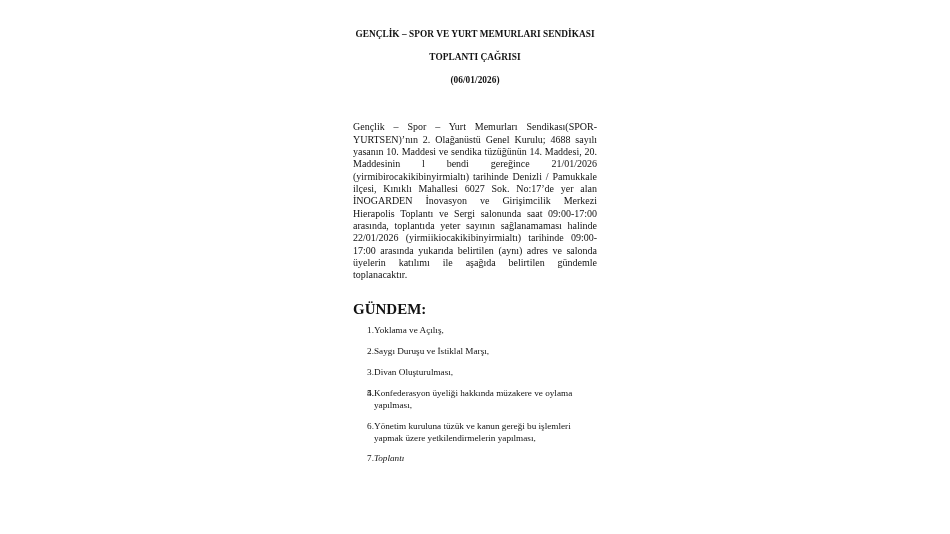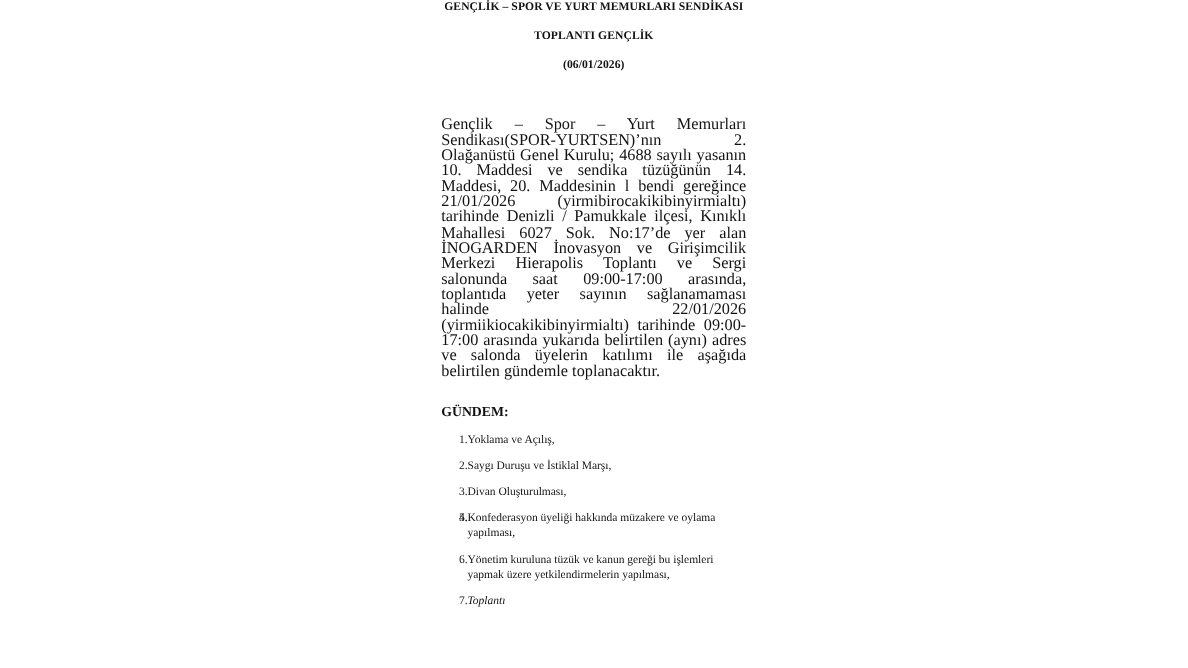--- a/index.html
+++ b/index.html
@@ -26,52 +26,53 @@
   
   .content {
     position: absolute;
     left: 353px;
     top: 0;
     width: 244px;
   }
 
   
   .title-block {
+    padding-top: 28px;
     text-align: center;
   }
   .title-line {
     font-weight: bold;
     font-size: 9.3px;
     line-height: 12.4px;
     letter-spacing: 0.05px;
     white-space: nowrap;
   }
   .title-line.wrap {
     white-space: normal;
   }
   .title-line.gap-1 { margin-top: 11px; }
   .title-line.gap-2 { margin-top: 11px; }
   .title-line.gap-3 { margin-top: 11px; }
   .title-line.gap-4 { margin-top: 10px; }
 
   
   .body-para {
     margin-top: 35px;
-    font-size: 13px;
+    font-size: 10px;
     line-height: 12.35px;
     text-align: justify;
     text-justify: inter-word;
     hyphens: none;
   }
 
   
   .agenda-heading {
     margin-top: 21px;
     font-weight: bold;
-    font-size: 11px;
+    font-size: 15px;
     line-height: 12.4px;
   }
 
   .agenda-list {
     margin: 0;
     padding: 0;
     list-style: none;
     font-size: 9.2px;
     line-height: 11.9px;
   }
@@ -96,21 +97,21 @@
   }
 </style>
 </head>
 <body>
 
 <div id="page">
   <div class="content">
 
     <div class="title-block">
       <div class="title-line wrap">GENÇLİK – SPOR VE YURT MEMURLARI SENDİKASI</div>
-      <div class="title-line gap-3">TOPLANTI GENÇLİK</div>
+      <div class="title-line gap-3">TOPLANTI ÇAĞRISI</div>
       <div class="title-line gap-4">(06/01/2026)</div>
     </div>
 
     <p class="body-para">Gençlik – Spor – Yurt Memurları Sendikası(SPOR-YURTSEN)’nın 2. Olağanüstü Genel Kurulu;  4688 sayılı yasanın 10. Maddesi ve sendika tüzüğünün 14. Maddesi, 20. Maddesinin l bendi gereğince 21/01/2026 (yirmibirocakikibinyirmialtı) tarihinde Denizli / Pamukkale ilçesi, Kınıklı Mahallesi 6027 Sok. No:17’de yer alan İNOGARDEN İnovasyon ve Girişimcilik Merkezi Hierapolis Toplantı ve Sergi salonunda  saat 09:00-17:00 arasında, toplantıda yeter sayının sağlanamaması halinde 22/01/2026 (yirmiikiocakikibinyirmialtı) tarihinde 09:00-17:00 arasında yukarıda belirtilen (aynı) adres ve salonda üyelerin katılımı ile aşağıda belirtilen gündemle toplanacaktır.</p>
 
     <div class="agenda-heading">GÜNDEM:</div>
 
     <ol class="agenda-list">
       <li class="agenda-item">
         <span class="agenda-num">1.</span>

